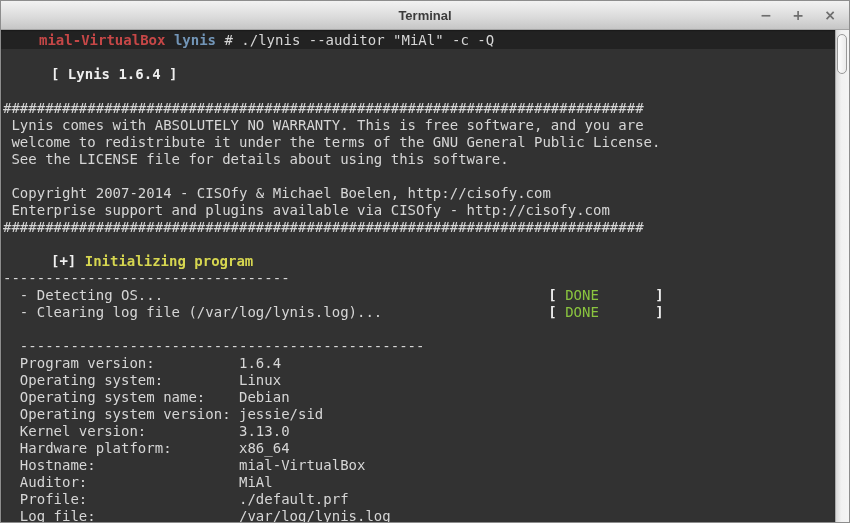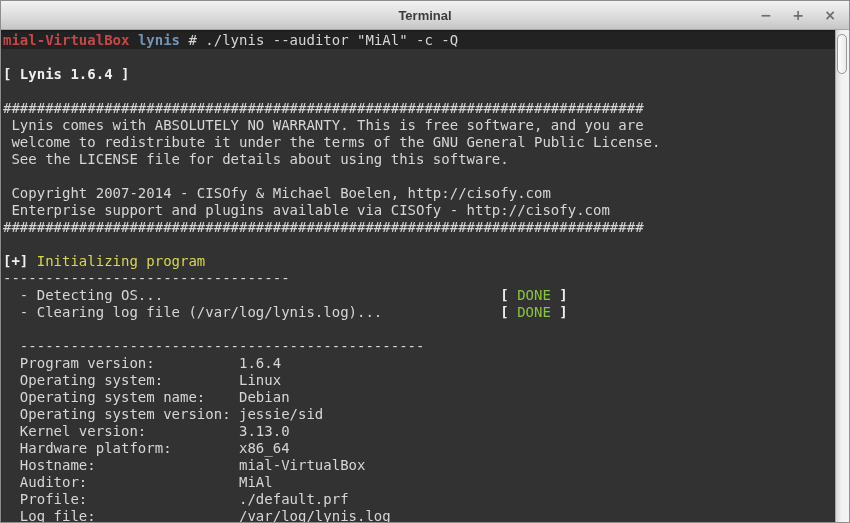--- a/index.html
+++ b/index.html
@@ -48,24 +48,24 @@
     padding: 2px 0 0 2px;
     font-family: "DejaVu Sans Mono", monospace;
     font-size: 14px;
     line-height: 17px;
     color: var(--fg);
     white-space: pre;
   }
   .tline { min-height: 17px; }
   .tline.promptrow { background: #222222; margin-left: -2px; padding-left: 2px; }
   .c-fg   { color: var(--fg); }
-  .c-red  { color: var(--red); font-weight: bold; }
+  .c-red  { color: var(--red); font-weight: bold; margin-left: 36px; }
   .c-blue { color: var(--blue); font-weight: bold; text-align: center; }
-  .c-bold { color: var(--bold); font-weight: bold; }
-  .c-yellow { color: var(--yellow); font-weight: normal; }
+  .c-bold { color: var(--bold); font-weight: bold; margin-left: 48px; }
+  .c-yellow { color: var(--yellow); font-weight: bold; }
   .c-green  { color: var(--green); font-weight: normal; }
   .scrollbar {
     position: absolute;
     top: 29px; right: 0; bottom: 0; width: 14px;
     background: linear-gradient(to right, #d8d8d8, #f1f1f1 40%, #f4f4f4);
     border-left: 1px solid #ababab;
     box-sizing: border-box;
   }
   .scroll-thumb {
     position: absolute;

